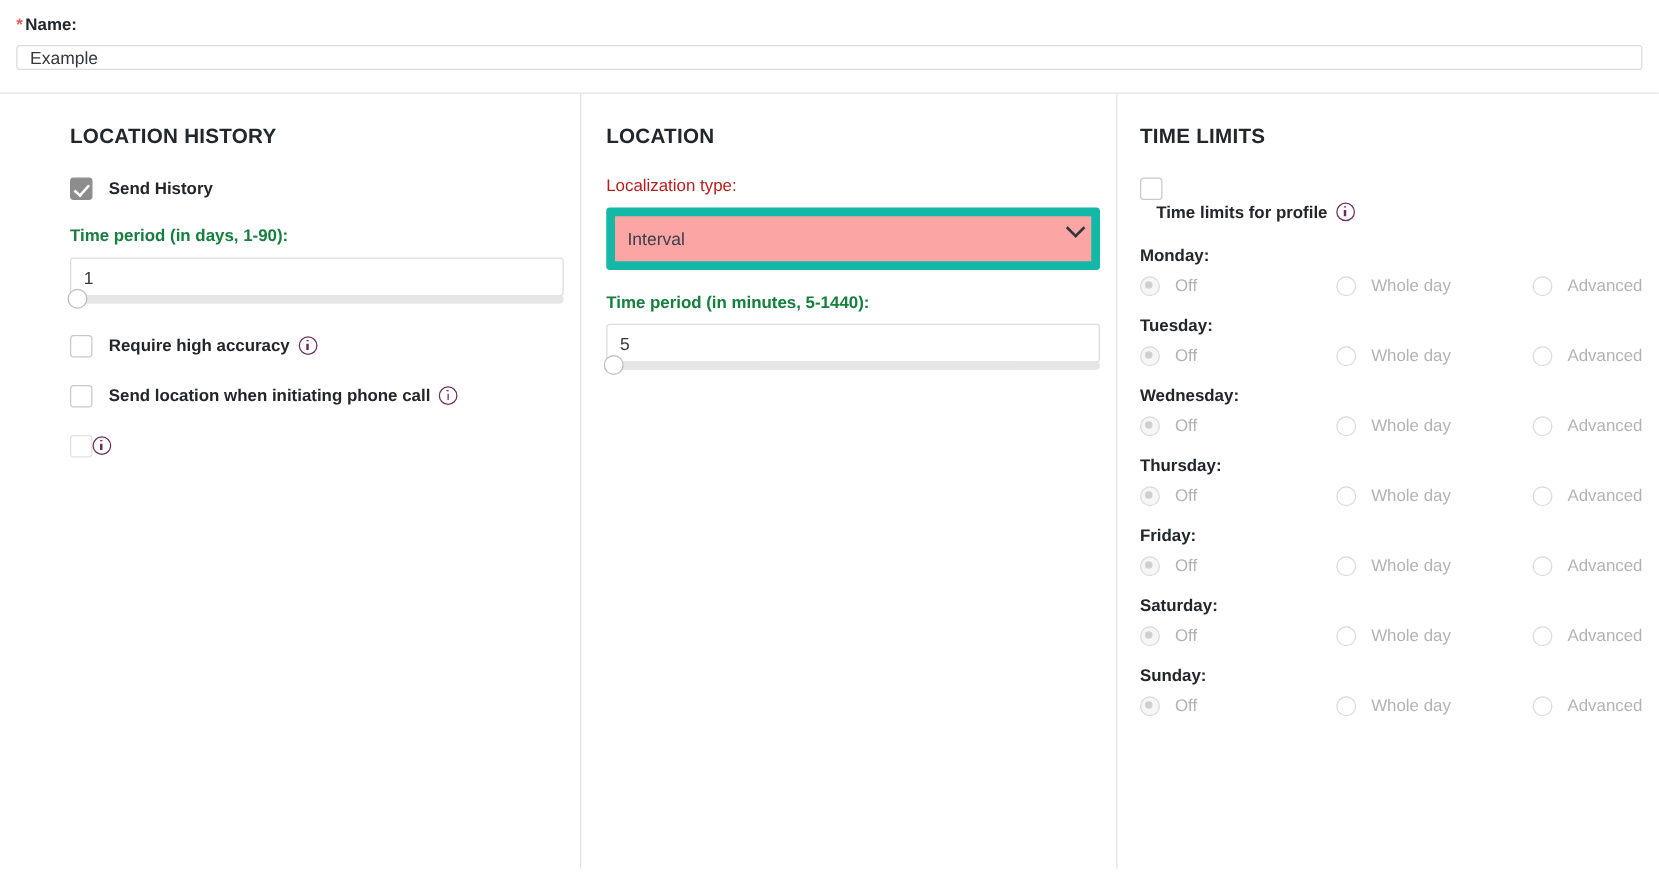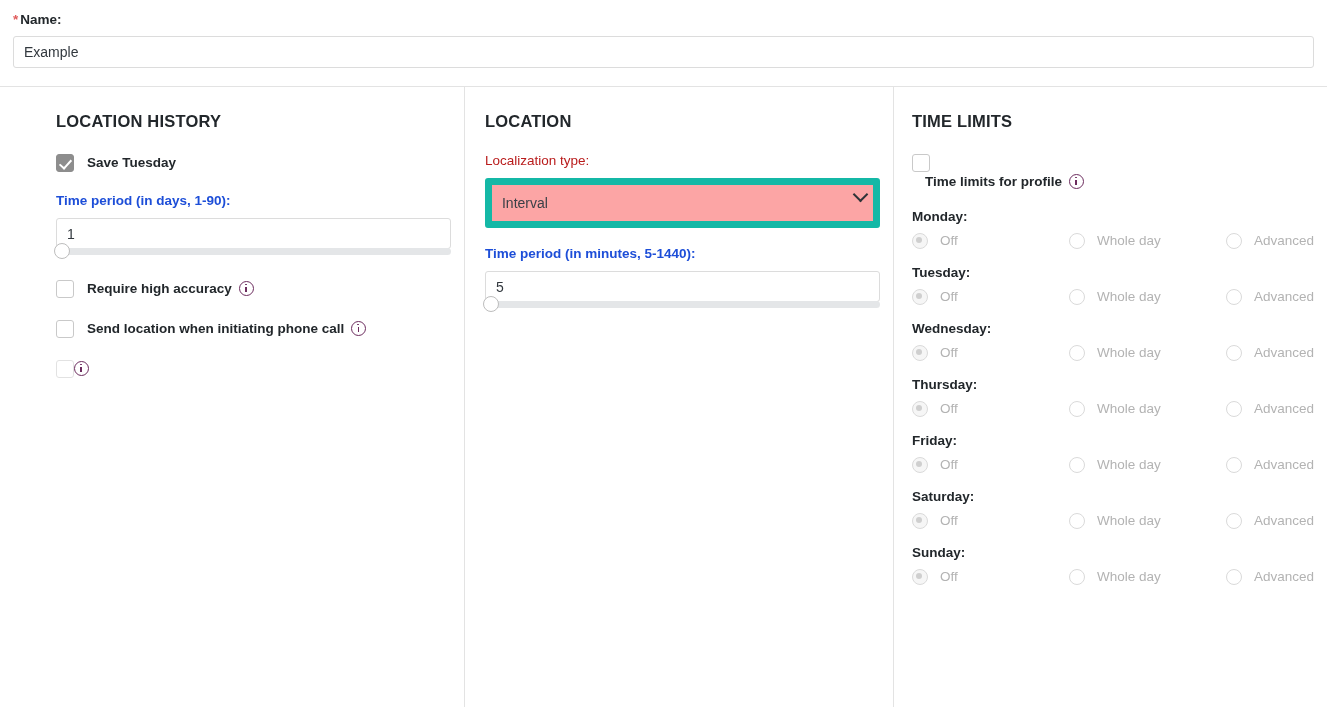--- a/index.html
+++ b/index.html
@@ -18,21 +18,21 @@
     font-size: 13.5px;
     font-weight: 700;
     color: #22272b;
     margin-bottom: 8px;
     line-height: 16px;
   }
   .req-star { color: #e05c5c; font-weight: 700; margin-right: 2px; }
   .name-input {
     display: block;
     width: 1301px;
-    height: 32px;
+    height: 20px;
     border: 1px solid #dcdcdc;
     border-radius: 3px;
     background: #fff;
     font-family: "Liberation Sans", sans-serif;
     font-size: 14px;
     color: #32383e;
     padding: 0 10px;
     outline: none;
   }
   .top-divider {
@@ -134,21 +134,21 @@
   .info.trail {
     margin-left: 0;
     flex: 0 0 auto;
     align-self: center;
   }
 
   
   .field-label {
     font-size: 13.5px;
     font-weight: 700;
-    color: #1d4ed8;
+    color: #15803d;
     margin-bottom: 9px;
     line-height: 16px;
   }
   .field-label.normal { font-weight: 400; color: #b91c1c; }
   .num-input {
     display: block;
     width: 100%;
     height: 31px;
     border: 1px solid #dcdcdc;
     border-radius: 3px;
@@ -259,21 +259,21 @@
 </div>
 <div class="top-divider"></div>
 
 <div class="columns">
 
   <div class="col col-1">
     <div class="section-title">LOCATION HISTORY</div>
 
     <div class="check-row">
       <div class="cb checked"></div>
-      <div class="check-label">Save Tuesday</div>
+      <div class="check-label">Send History</div>
     </div>
 
     <div style="margin-bottom:18px;">
       <div class="field-label">Time period (in days, 1-90):</div>
       <input class="num-input" type="text" value="1" style="">
       <div class="slider">
         <div class="slider-track"></div>
         <div class="slider-thumb"></div>
       </div>
     </div>

